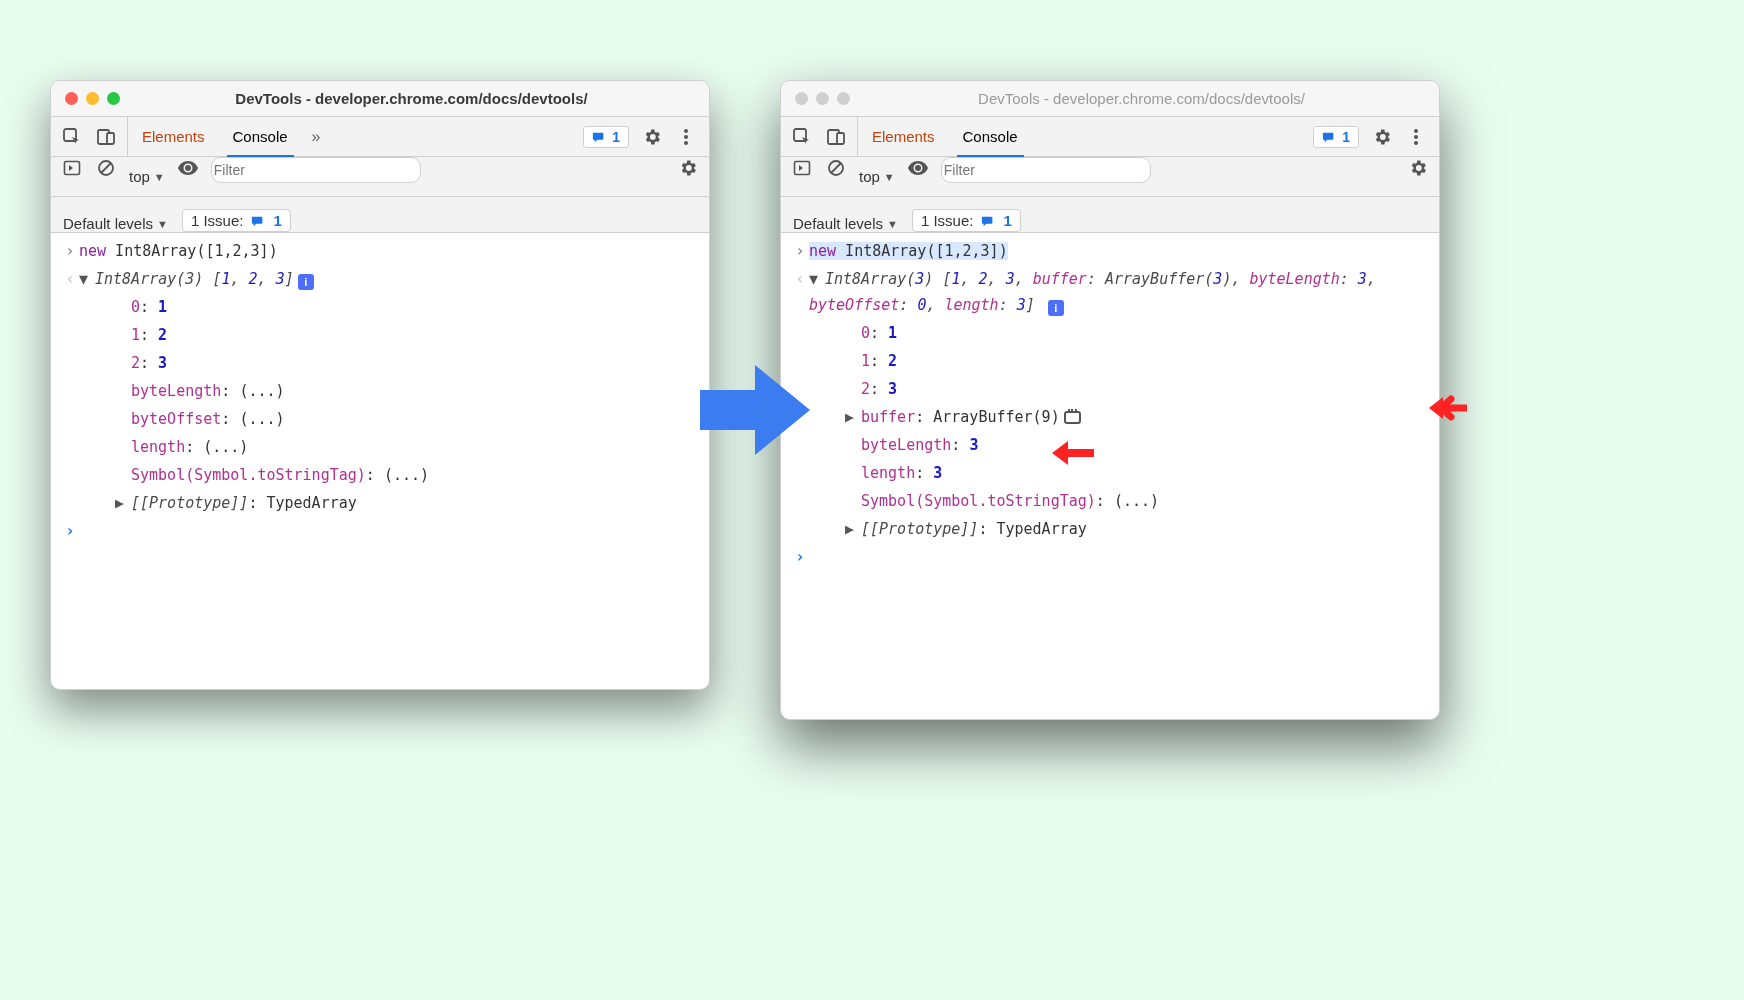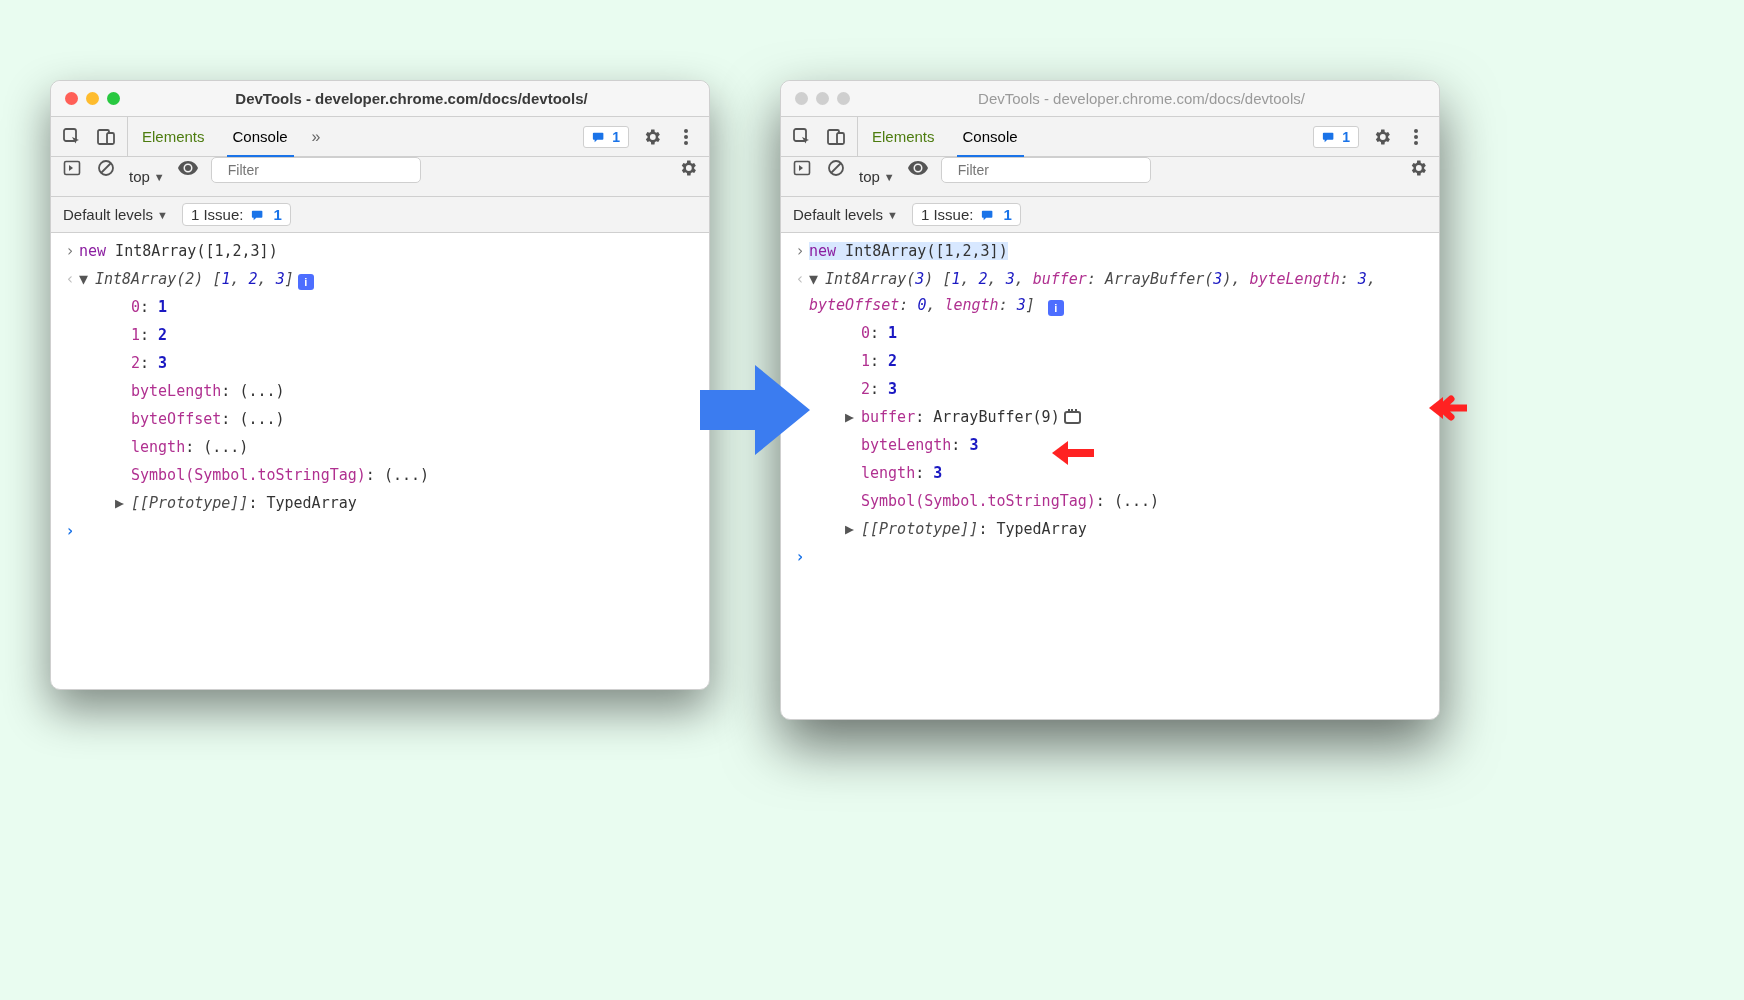--- a/index.html
+++ b/index.html
@@ -27,33 +27,33 @@
   .titlebar{height:36px;display:flex;align-items:center;gap:8px;padding:0 14px;border-bottom:1px solid var(--border);background:#f6f6f6;border-radius:10px 10px 0 0}
   .dot{width:13px;height:13px;border-radius:50%}
   .dot.r{background:#ff5f57}.dot.y{background:#febc2e}.dot.g{background:#28c840}
   .dim .dot{background:#cfcfcf}
   .title{flex:1;text-align:center;font-size:15px;font-weight:600;color:#3a3a3a}
   .dim .title{color:#9a9a9a;font-weight:500}
   .tabs{height:40px;display:flex;align-items:stretch;border-bottom:1px solid var(--border);background:var(--toolbar)}
   .tleft{display:flex;align-items:center;gap:12px;padding:0 10px;border-right:1px solid var(--border)}
   .ico{display:inline-flex;align-items:center;justify-content:center;width:22px;height:22px;color:#555}
   svg{display:block}
-  .tabbtn{display:flex;align-items:center;padding:0 14px;font-size:15px;color:#4d7c0f;cursor:pointer}
+  .tabbtn{display:flex;align-items:center;padding:0 14px;font-size:15px;color:#c2410c;cursor:pointer}
   .tabbtn.active{color:#000000;position:relative}
   .tabbtn.active::after{content:"";position:absolute;left:8px;right:8px;bottom:-1px;height:2px;background:var(--accent)}
   .tabmore{display:flex;align-items:center;padding:0 10px;color:#666}
   .tabsR{margin-left:auto;display:flex;align-items:center;gap:12px;padding:0 12px}
   .pill{display:inline-flex;align-items:center;gap:6px;border:1px solid var(--border);border-radius:3px;padding:2px 8px;background:#fff;font-size:14px;color:var(--issue);font-weight:600}
   .subbar{height:40px;display:flex;gap:12px;padding:0 10px;border-bottom:1px solid var(--border);background:var(--toolbar)}
   .ctx{display:flex;align-items:center;gap:4px;font-size:15px}
   .tri{font-size:11px;color:#555}
   .filter{flex:0 0 210px}
-  .filter input{width:100%;height:26px;border:1px solid var(--border);border-radius:5px;padding:0 16px;font-size:14px;background:#fff}
+  .filter input{width:100%;height:26px;border:1px solid var(--border);border-radius:10px;padding:0 2px;font-size:14px;background:#fff}
   .grow{flex:1}
-  .subbar2{height:36px;display:flex;align-items:center;gap:14px;padding:0 12px;border-bottom:1px solid var(--border);background:var(--toolbar);font-size:15px}
+  .subbar2{height:36px;display:flex;align-items:flex-end;gap:14px;padding:0 12px;border-bottom:1px solid var(--border);background:var(--toolbar);font-size:15px}
   .Issue{display:flex;align-items:center;gap:8px;border:1px solid var(--border);border-radius:4px;padding:2px 8px;background:#fff}
   .console{font-family:Menlo,Consolas,monospace;font-size:15px;line-height:26px;padding:4px 0 0 0;overflow:auto}
   .row{display:flex;align-items:flex-start;padding:1px 10px}
   .gut{width:18px;flex:0 0 18px;text-align:center;color:#888}
   .gut.in{color:#777}
   .gut.out{color:#bdbdbd}
   .gut.prompt{color:var(--accent);font-weight:700}
   .cnt{flex:1;white-space:pre-wrap}
   .kw{color:var(--kw)}
   .hl{background:#d8e8ff}
@@ -172,21 +172,21 @@
     </div>
 
     <div class="console">
       <div class="row">
           <span class="gut in">›</span>
         <span class="cnt"><span class="kw">new</span><span> Int8Array([1,2,3])</span></span>
         </div>
 
       <div class="row">
           <span class="gut out">‹</span>
-        <span class="cnt ital"><span class="disc">▼</span><span>Int8Array(2) </span>[<span class="nm2">1</span>, <span class="nm2">2</span>, <span class="nm2">3</span>]<span class="infoI">i</span></span>
+        <span class="cnt ital"><span class="disc">▼</span><span>Int8Array(3) </span>[<span class="nm2">1</span>, <span class="nm2">2</span>, <span class="nm2">3</span>]<span class="infoI">i</span></span>
         </div>
 
       <div id="left-props">
           <div class="row">
             <span class="gut"></span>
             <span class="cnt indent2"><span class="key">0</span>: <span class="nm">1</span></span>
           </div>
           <div class="row">
             <span class="gut"></span>
             <span class="cnt indent2"><span class="key">1</span>: <span class="nm">2</span></span>

